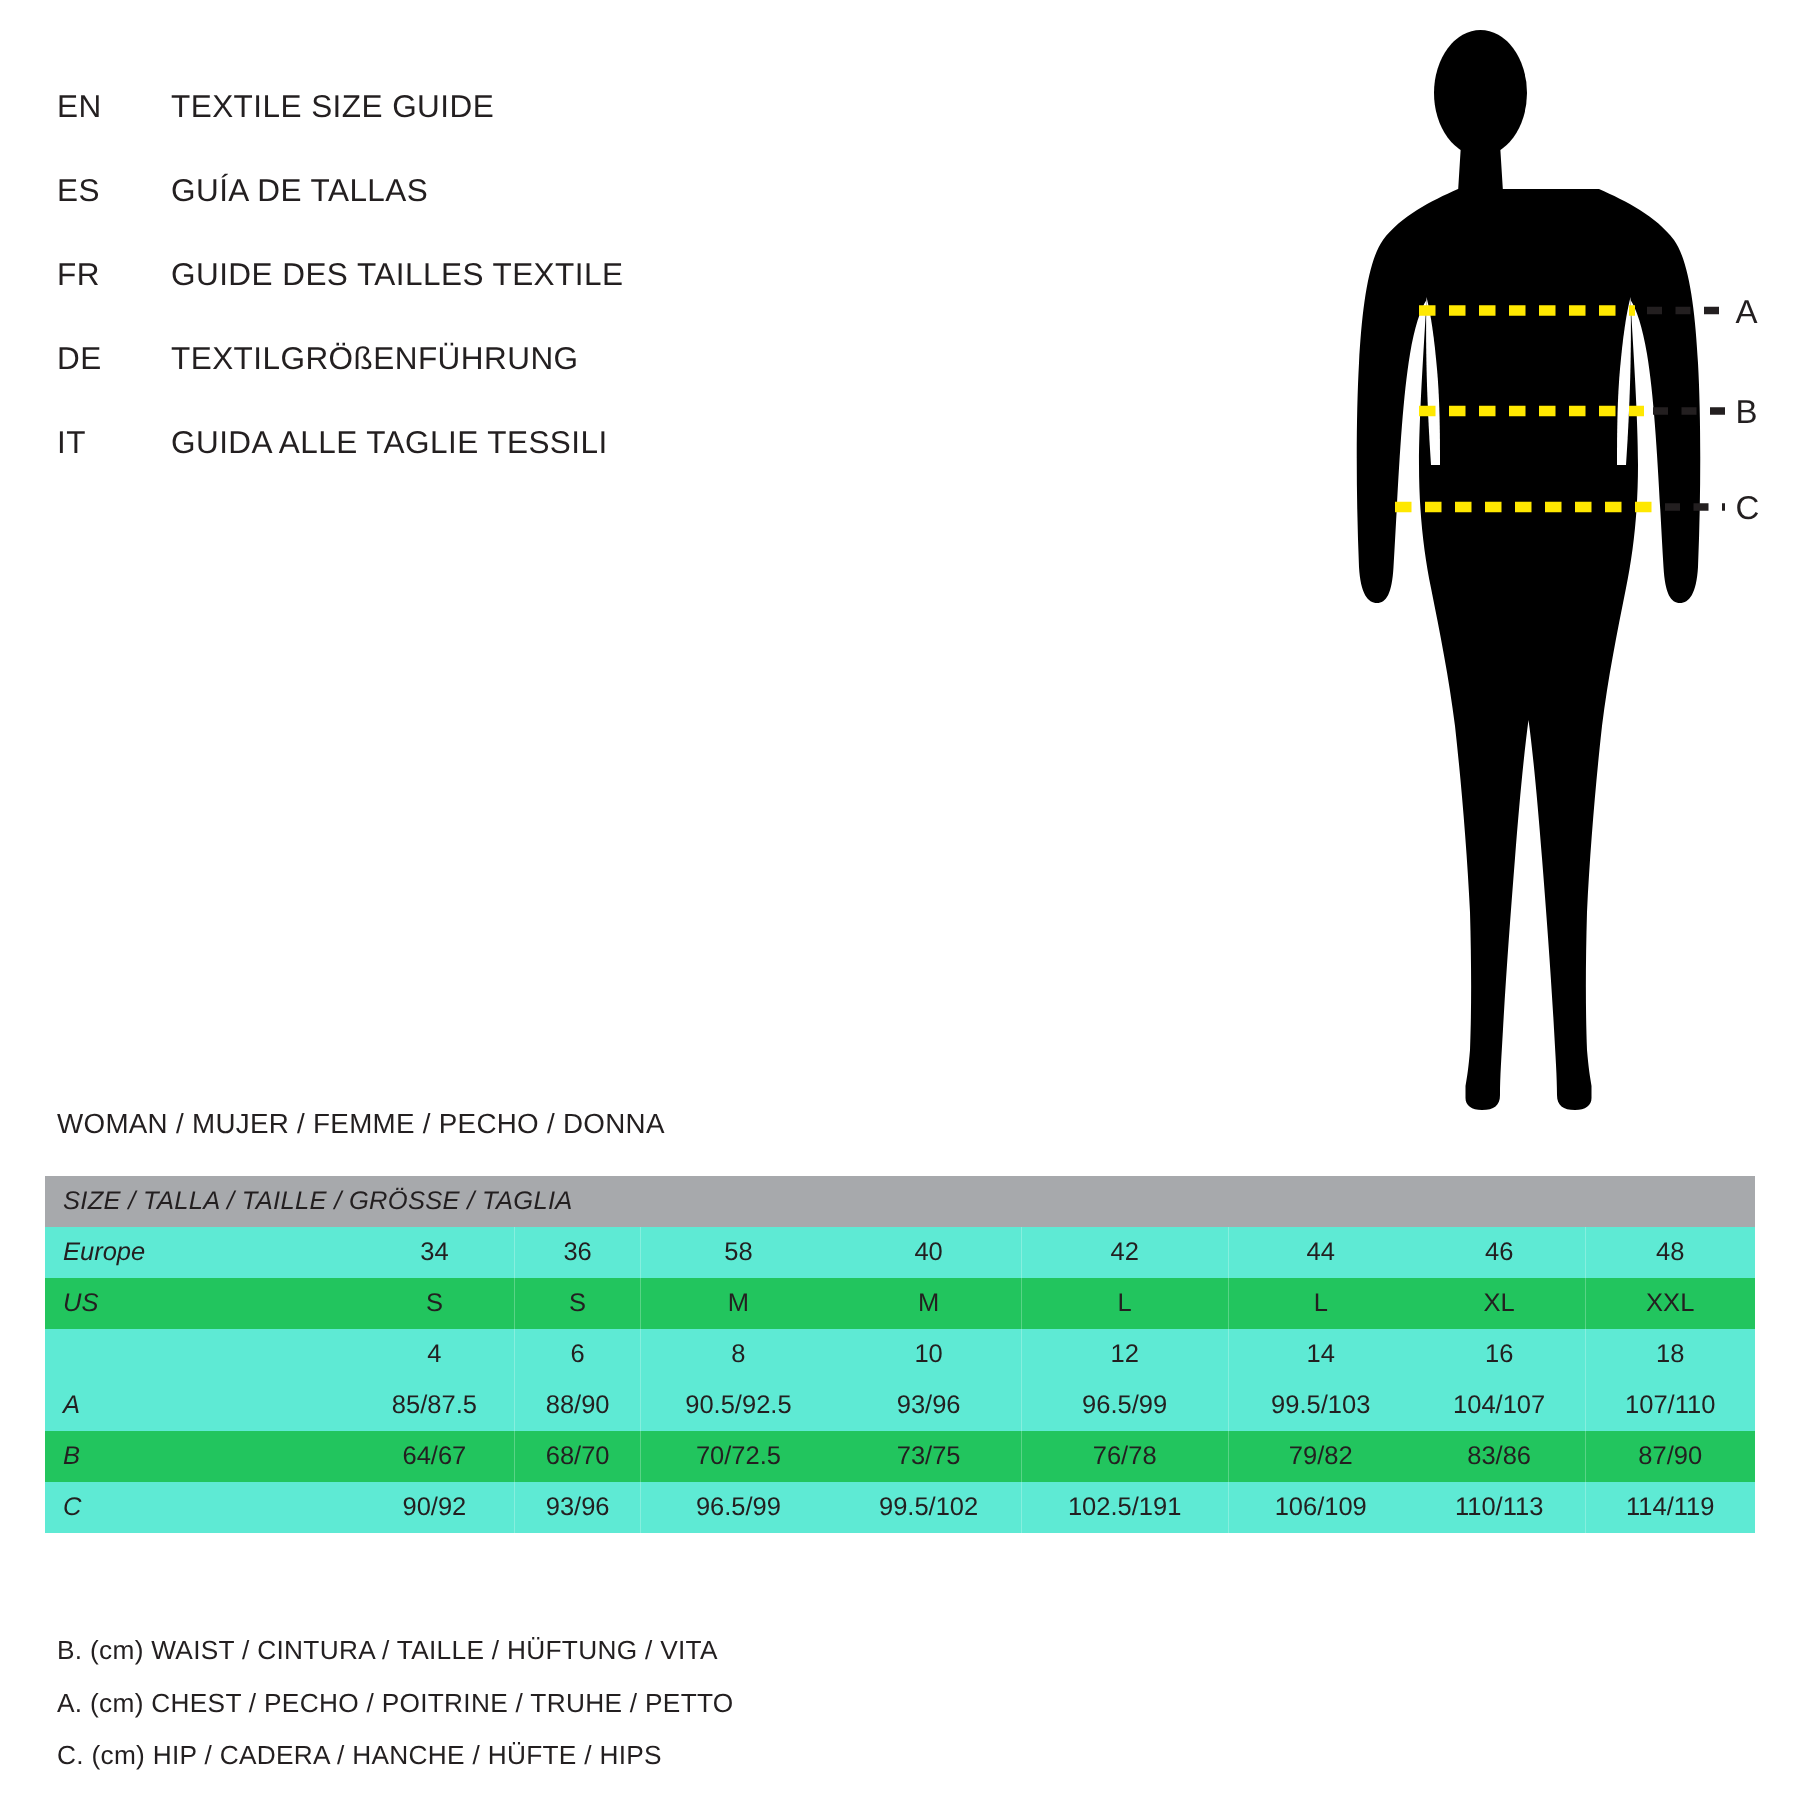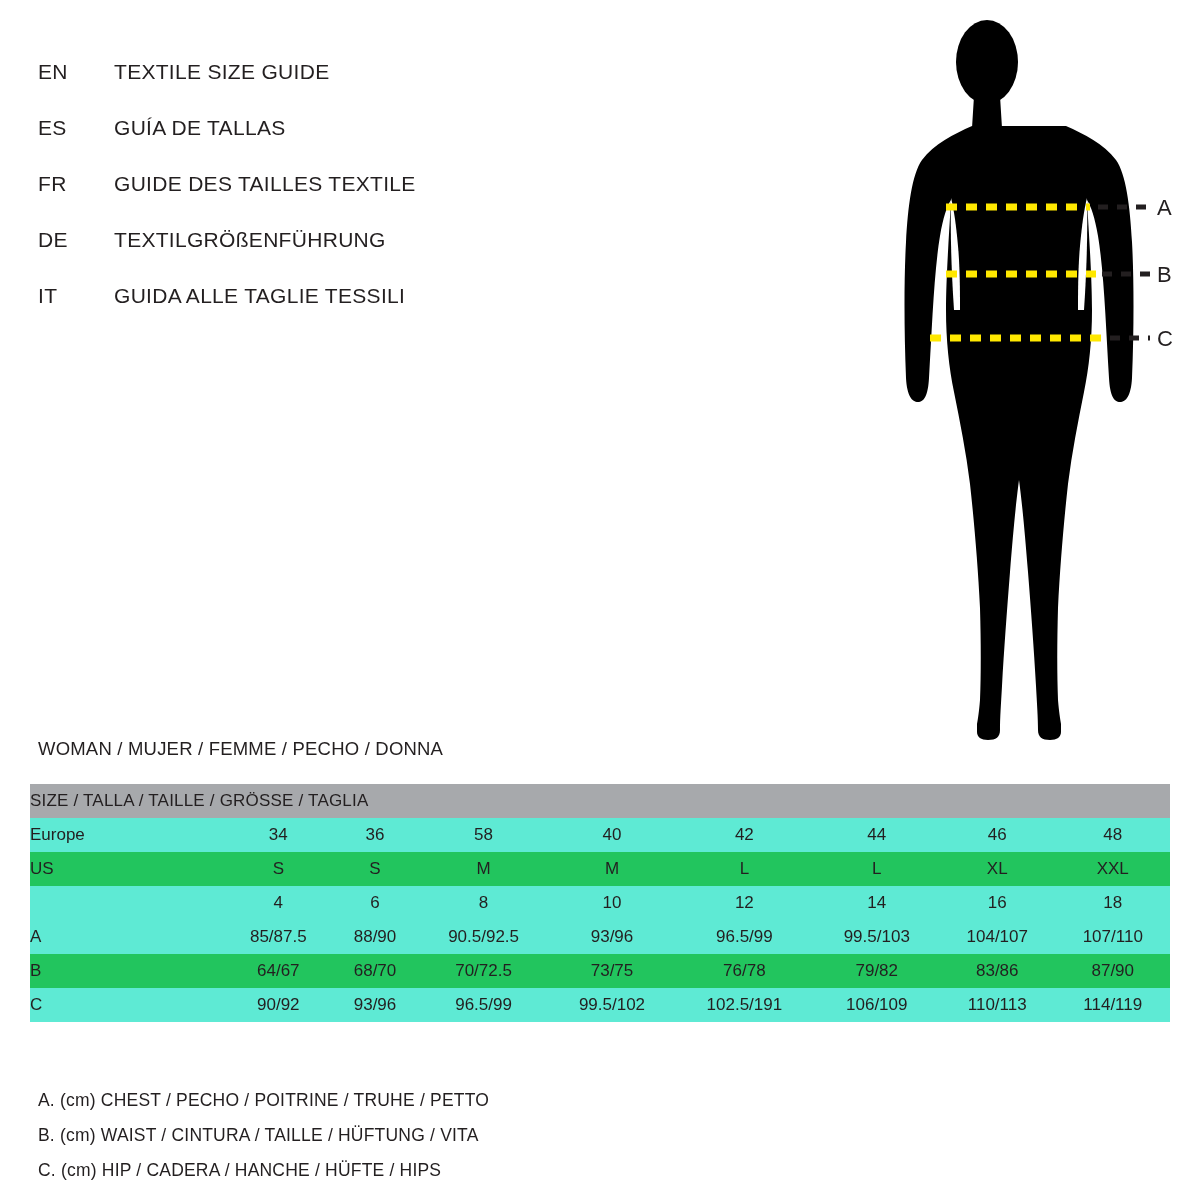--- a/index.html
+++ b/index.html
@@ -81,22 +81,23 @@
   }
   table.size-table th,
   table.size-table td {
     padding: 7px 4px 7px 4px;
     font-weight: normal;
     text-align: center;
   }
   table.size-table th.row-head,
   table.size-table td.row-head {
     text-align: left;
-    padding-left: 0;
+    padding-left: 12px;
     width: 190px;
+    font-style: italic;
   }
   tr.head-row {
     background: #a7a9ac;
   }
   tr.head-row th {
     font-size: 17px;
     letter-spacing: 0.2px;
   }
   tr.row-alt {
     background: #22c55e;
@@ -287,16 +288,16 @@
       <td>99.5/102</td>
       <td>102.5/191</td>
       <td>106/109</td>
       <td>110/113</td>
       <td>114/119</td>
     </tr>
   </tbody>
 </table>
 
 <div class="legend">
+  <div>B. (cm) WAIST / CINTURA / TAILLE / HÜFTUNG / VITA</div>
   <div>A. (cm) CHEST / PECHO / POITRINE / TRUHE / PETTO</div>
-  <div>B. (cm) WAIST / CINTURA / TAILLE / HÜFTUNG / VITA</div>
   <div>C. (cm) HIP / CADERA / HANCHE / HÜFTE / HIPS</div>
 </div>
 
 </body></html>

